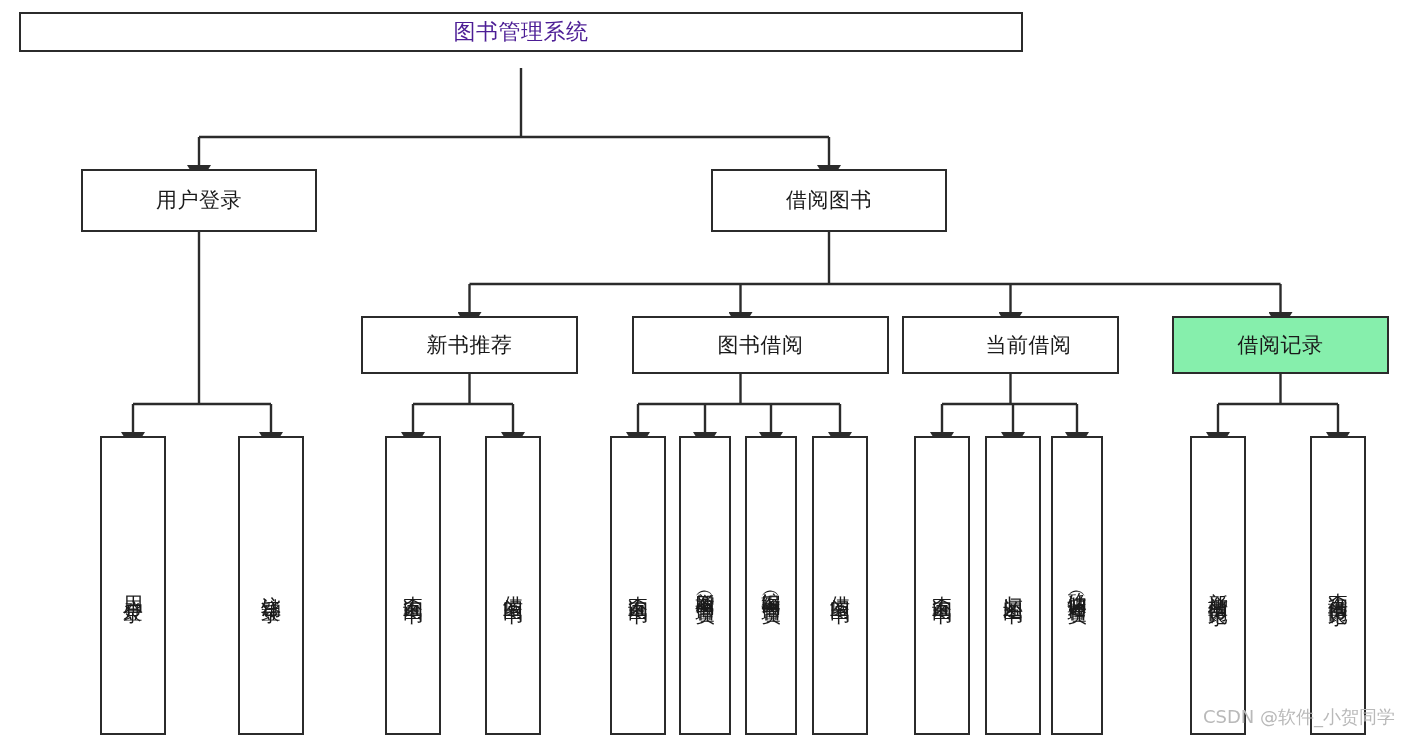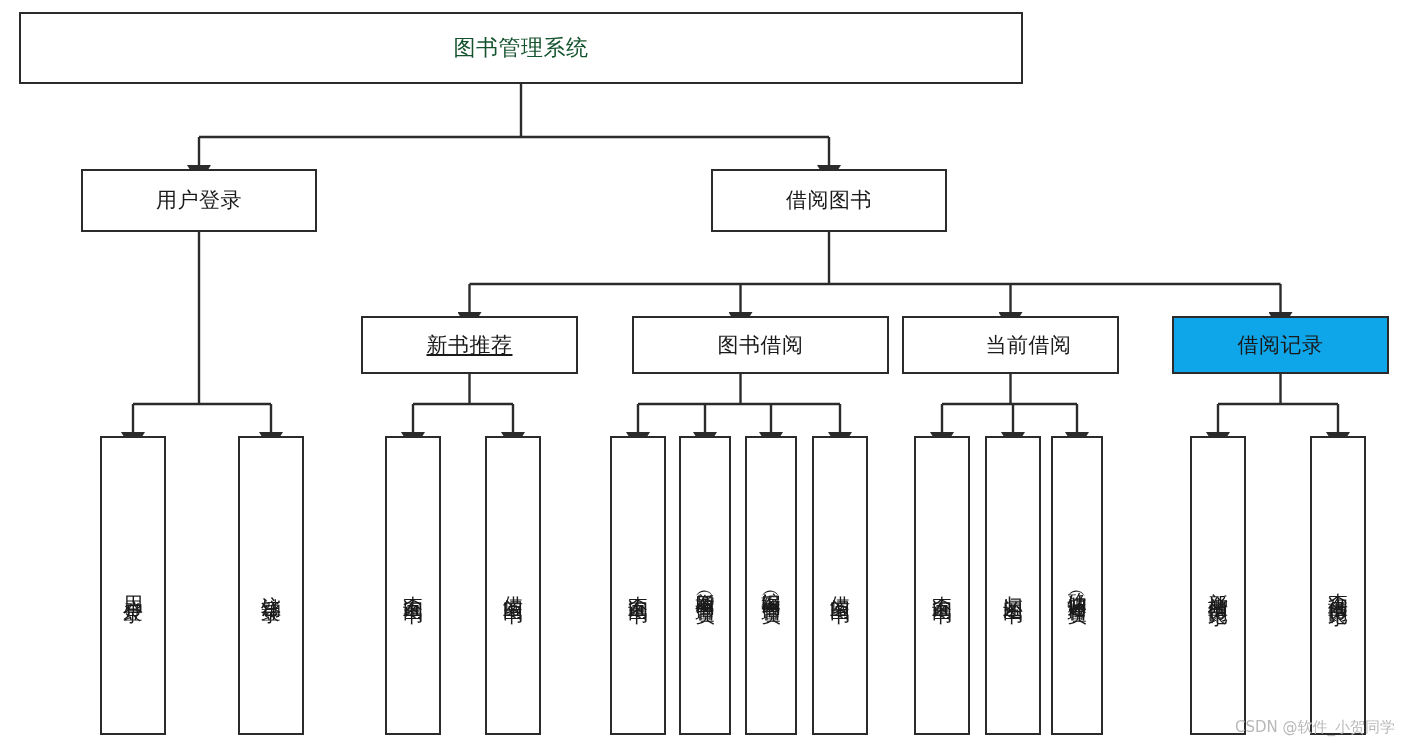--- a/index.html
+++ b/index.html
@@ -65,22 +65,22 @@
     white-space: pre;
     max-height: 100%;
   }
   .node.vert.narrow .label {
     font-size: 19px;
     letter-spacing: 2px;
   }
   #watermark {
     position: absolute;
     right: 10px;
-    bottom: 10px;
-    font-size: 15px;
+    bottom: 18px;
+    font-size: 18px;
     color: #b9b9b9;
     z-index: 5;
     white-space: nowrap;
     font-family: "DejaVu Sans", "Liberation Sans", sans-serif;
   }
 </style>
 </head>
 <body>
 
 <div id="canvas">
@@ -122,39 +122,39 @@
         <path d="M1013,404 L1013,435" marker-end="url(#arrowhead)"></path>
         <path d="M1077,404 L1077,435" marker-end="url(#arrowhead)"></path>
         <path d="M1280.5,374 L1280.5,404"></path>
         <path d="M1218,404 L1338,404"></path>
         <path d="M1218,404 L1218,435" marker-end="url(#arrowhead)"></path>
         <path d="M1338,404 L1338,435" marker-end="url(#arrowhead)"></path>
       </g>
   </svg>
 
   <div id="nodes">
-      <div class="node horiz root" id="node-root" style="left: 19px; top: 12px; width: 1004px; height: 72px; border-color: rgb(43, 43, 43); background: rgb(255, 255, 255); color: #14532d;">
+      <div class="node horiz root" id="node-root" style="left: 19px; top: 12px; width: 1004px; height: 40px; border-color: rgb(43, 43, 43); background: rgb(255, 255, 255); color: #4c1d95;">
         <span class="label">图书管理系统</span>
       </div>
       <div class="node horiz" id="node-l1-login" style="left: 81px; top: 169px; width: 236px; height: 63px; border-color: rgb(43, 43, 43); background: rgb(255, 255, 255); color: rgb(26, 26, 26);">
         <span class="label">用户登录</span>
       </div>
       <div class="node horiz" id="node-l1-books" style="left: 711px; top: 169px; width: 236px; height: 63px; border-color: rgb(43, 43, 43); background: rgb(255, 255, 255); color: rgb(26, 26, 26);">
         <span class="label">借阅图书</span>
       </div>
-      <div class="node horiz" id="node-l2-newbook" style="left: 361px; top: 316px; width: 217px; height: 58px; border-color: rgb(43, 43, 43); background: rgb(255, 255, 255); color: rgb(26, 26, 26); text-decoration: underline;">
+      <div class="node horiz" id="node-l2-newbook" style="left: 361px; top: 316px; width: 217px; height: 58px; border-color: rgb(43, 43, 43); background: rgb(255, 255, 255); color: rgb(26, 26, 26);">
         <span class="label">新书推荐</span>
       </div>
       <div class="node horiz" id="node-l2-borrow" style="left: 632px; top: 316px; width: 257px; height: 58px; border-color: rgb(43, 43, 43); background: rgb(255, 255, 255); color: rgb(26, 26, 26);">
         <span class="label">图书借阅</span>
       </div>
       <div class="node horiz" id="node-l2-current" style="left: 902px; top: 316px; width: 217px; height: 58px; border-color: rgb(43, 43, 43); background: rgb(255, 255, 255); color: rgb(26, 26, 26); padding-left: 36px;">
         <span class="label">当前借阅</span>
       </div>
-      <div class="node horiz" id="node-l2-record" style="left: 1172px; top: 316px; width: 217px; height: 58px; border-color: rgb(43, 43, 43); background: #0ea5e9; color: rgb(26, 26, 26);">
+      <div class="node horiz" id="node-l2-record" style="left: 1172px; top: 316px; width: 217px; height: 58px; border-color: rgb(43, 43, 43); background: #86efac; color: rgb(26, 26, 26);">
         <span class="label">借阅记录</span>
       </div>
       <div class="node vert" id="node-l3-a1" style="left: 100px; top: 436px; width: 66px; height: 299px; border-color: rgb(43, 43, 43); background: rgb(255, 255, 255); color: rgb(26, 26, 26);">
         <span class="label">用户登录</span>
       </div>
       <div class="node vert" id="node-l3-a2" style="left: 238px; top: 436px; width: 66px; height: 299px; border-color: rgb(43, 43, 43); background: rgb(255, 255, 255); color: rgb(26, 26, 26);">
         <span class="label">注销登录</span>
       </div>
       <div class="node vert" id="node-l3-b1" style="left: 385px; top: 436px; width: 56px; height: 299px; border-color: rgb(43, 43, 43); background: rgb(255, 255, 255); color: rgb(26, 26, 26);">
         <span class="label">查询图书</span>

